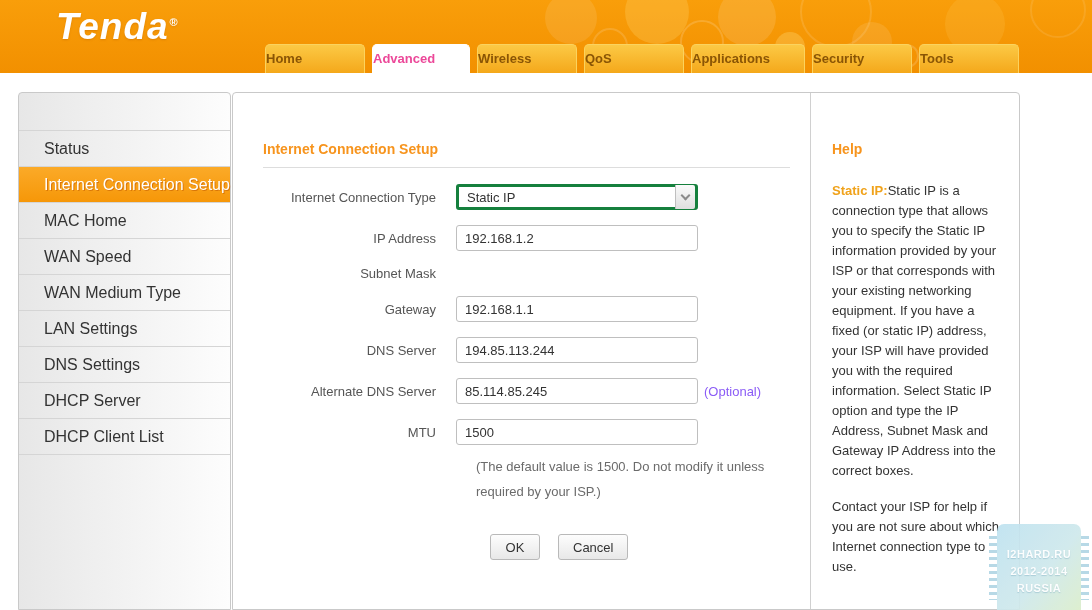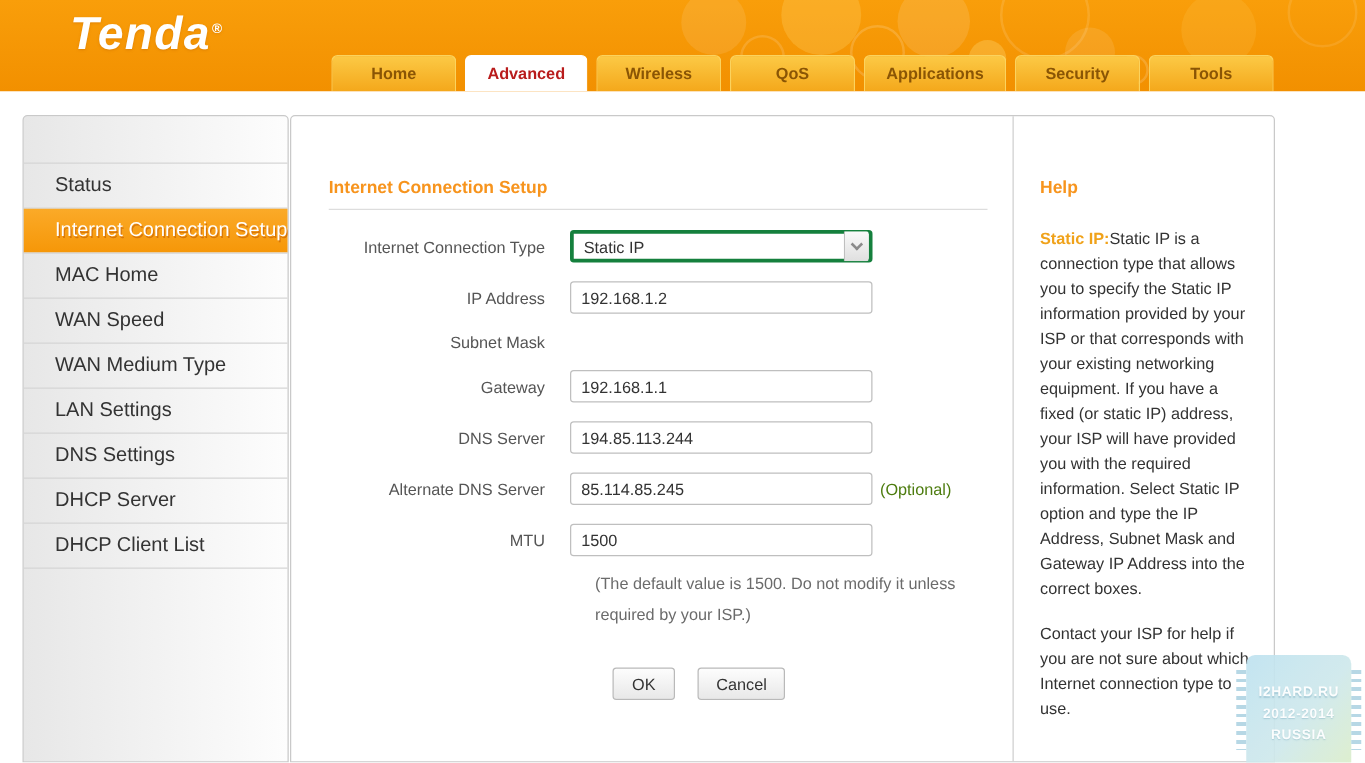--- a/index.html
+++ b/index.html
@@ -23,27 +23,27 @@
   .b10{left:945px;top:-6px;width:60px;height:60px;background:rgba(255,220,120,0.14);}
   .b11{left:1030px;top:-18px;width:56px;height:56px;border:2px solid rgba(255,255,255,0.10);}
 
   .logo { position:absolute; left:56px; top:6px; color:#fff; font-size:37px;
     font-weight:bold; font-style:italic; letter-spacing:1px;
     text-shadow:0 1px 2px rgba(180,90,0,0.35); }
   .logo sup { font-size:11px; font-style:normal; vertical-align:super; margin-left:1px; }
 
   
   .tabs { position:absolute; left:265px; bottom:0; display:flex; gap:7px; }
-  .tab { height:29px; line-height:28px; text-align:center; font-size:13px; font-weight:bold;
+  .tab { height:29px; line-height:28px; text-align:left; font-size:13px; font-weight:bold;
     color:#8a5505; background:linear-gradient(#fcc945, #f4a81b);
     border:1px solid #fbd express35e; border-bottom:none;
     border-radius:5px 5px 0 0; cursor:pointer; }
   .tab { border:1px solid #fbd35e; border-bottom:none; }
   .tab.w100 { width:100px; } .tab.w98 { width:98px; } .tab.w114 { width:114px; }
-  .tab.active { background:#fff; color:#b91c1c; border-color:#fff; }
+  .tab.active { background:#fff; color:#ec4899; border-color:#fff; }
 
   
   .sidebar { position:absolute; left:18px; top:92px; width:213px; height:518px;
     background:linear-gradient(to right, #e7e7e7, #fdfdfd);
     border:1px solid #c9c9c9; border-radius:4px 4px 0 0; }
   .side-spacer { height:38px; border-bottom:1px solid #d5d5d5; }
   .side-item { height:36px; line-height:35px; padding-left:25px; font-size:16px;
     color:#333; border-bottom:1px solid #d5d5d5; cursor:pointer; }
   .side-item.active { background:linear-gradient(#fbaa28, #f69708); color:#fff;
     text-shadow:1px 1px 0 rgba(190,85,0,0.55); }
@@ -53,21 +53,21 @@
     background:#fff; border:1px solid #c9c9c9; border-radius:4px 4px 0 0; display:flex; }
   .form-col { width:578px; border-right:1px solid #d0d0d0; padding:48px 0 0 30px; }
   .form-title { font-size:14px; font-weight:bold; color:#f7941d; }
   .form-hr { width:527px; height:1px; background:#ddd; margin:10px 0 16px 0; }
 
   .row { display:flex; align-items:center; margin-bottom:15px; }
   .row label { width:193px; text-align:right; padding-right:20px; font-size:13px; color:#555; }
   .ti { width:242px; height:26px; border:1px solid #bfbfbf; border-radius:3px;
     padding:0 8px; font-size:13px; color:#333; font-family:"Liberation Sans",sans-serif;
     background:#fff; }
-  .optional { font-size:13px; color:#4d7c0f; margin-left:6px; }
+  .optional { font-size:13px; color:#8b5cf6; margin-left:6px; }
 
   .fake-select { width:242px; height:26px; border:3px solid #15803d; border-radius:3px;
     background:#fff; display:flex; align-items:center; cursor:pointer; position:relative; }
   .fake-select .sel-text { flex:1; padding-left:8px; font-size:13px; color:#333; }
   .sel-btn { width:20px; height:24px; border-left:1px solid #bfbfbf;
     background:linear-gradient(#fafafa,#dfdfdf); border-radius:0 2px 2px 0;
     display:flex; align-items:center; justify-content:center; }
   .chev { width:7px; height:7px; border-right:2px solid #8a8a8a; border-bottom:2px solid #8a8a8a;
     transform:rotate(45deg); margin-top:-4px; }
 

